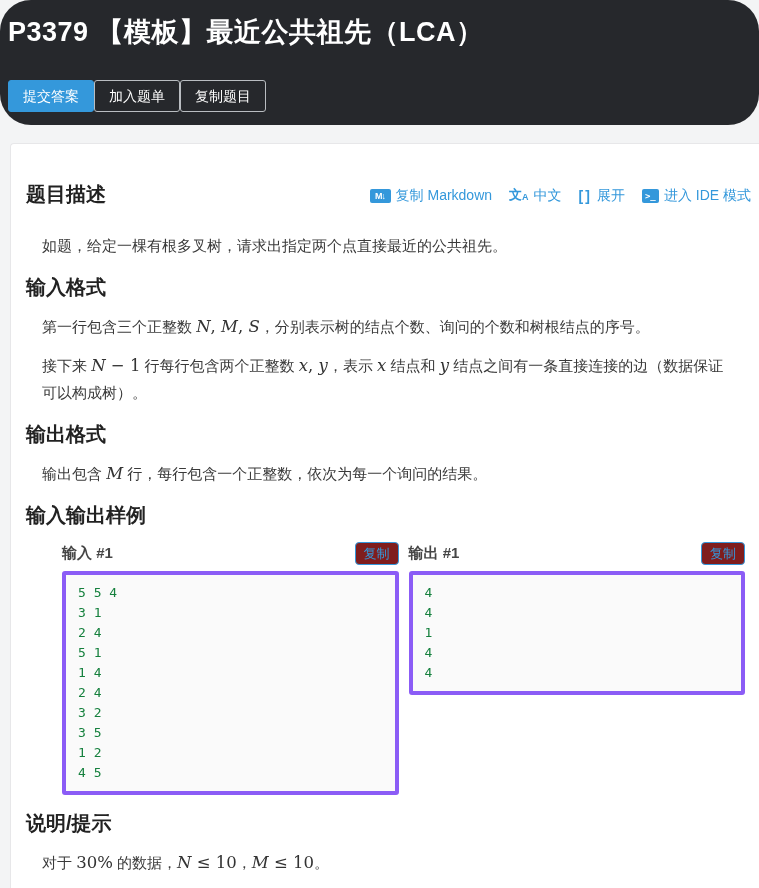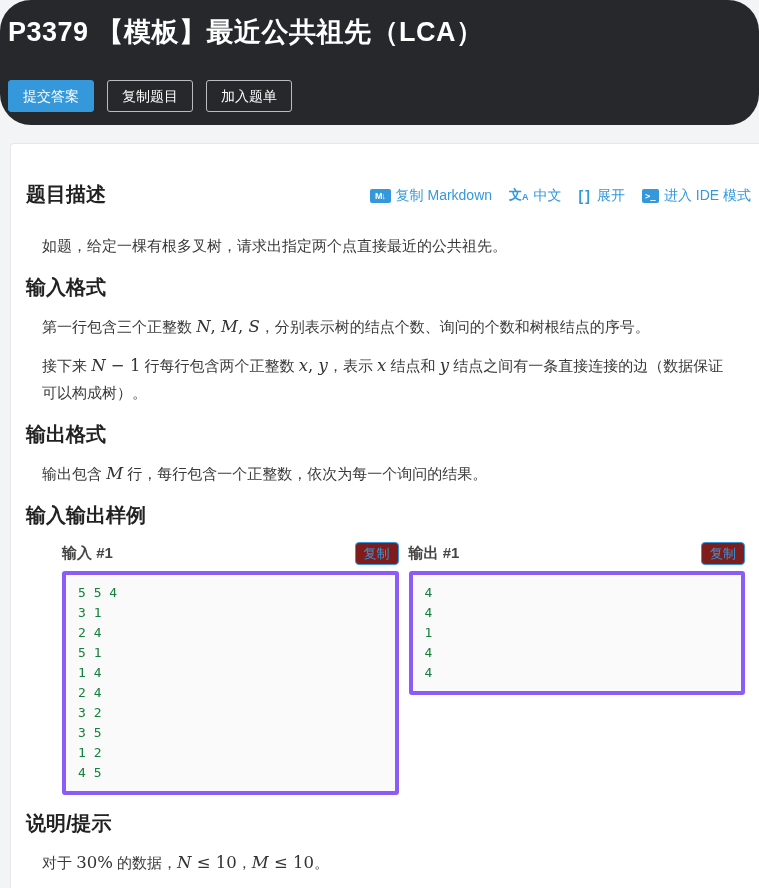--- a/index.html
+++ b/index.html
@@ -18,21 +18,21 @@
     border-radius: 31px;
   }
   .page-title {
     color: #ffffff;
     font-size: 27px;
     font-weight: 800;
     line-height: 36px;
     letter-spacing: 0.5px;
     white-space: nowrap;
   }
-  .hdr-buttons { display: flex; gap: 13px; margin-top: 30px; align-items: flex-end; }
+  .hdr-buttons { display: flex; gap: 0; margin-top: 30px; align-items: flex-end; }
   .btn {
     font-size: 14px;
     line-height: 16px;
     padding: 7px 14px;
     border-radius: 3px;
     cursor: pointer;
     font-family: inherit;
   }
   .btn-primary { background: #3498db; border: 1px solid #3498db; color: #fff; }
   .btn-ghost { background: transparent; border: 1px solid #b9bdc1; color: #fff; }
@@ -145,22 +145,22 @@
     overflow: hidden;
   }
 </style>
 </head>
 <body>
 
 <header class="site-header">
   <h1 class="page-title">P3379 【模板】最近公共祖先（LCA）</h1>
   <div class="hdr-buttons">
     <button class="btn btn-primary">提交答案</button>
+    <button class="btn btn-ghost">加入题单</button>
     <button class="btn btn-ghost">复制题目</button>
-    <button class="btn btn-ghost">加入题单</button>
   </div>
 </header>
 
 <main class="card">
 
   <div class="section-head-row">
     <h2 class="section-heading first">题目描述</h2>
     <div class="doc-toolbar">
       <a class="tool">
         <span class="icon-badge md-badge">M↓</span>

